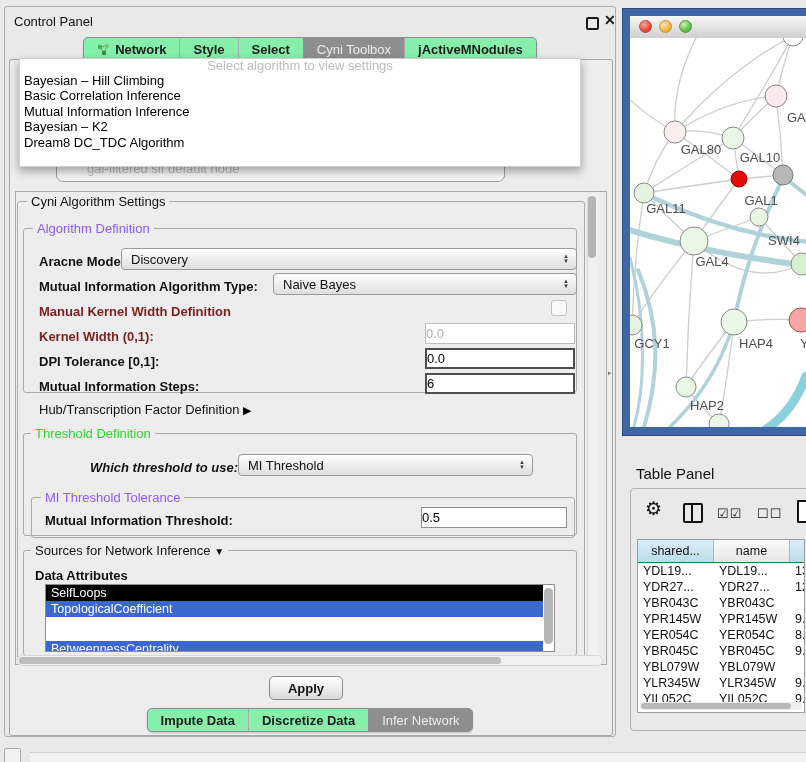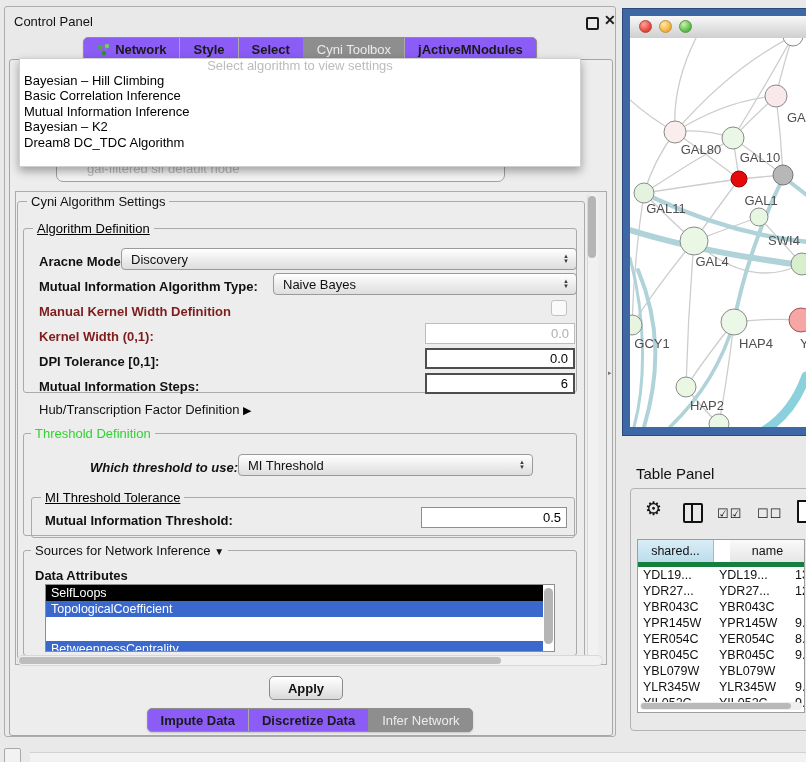--- a/index.html
+++ b/index.html
@@ -6,21 +6,21 @@
   body{width:806px;height:762px;position:relative;overflow:hidden;background:#E9E9E9;
        font-family:"Liberation Sans",sans-serif;-webkit-font-smoothing:antialiased;}
   
   .cp{position:absolute;left:4px;top:6px;width:612px;height:731px;border:1px solid #ADADAD;
       border-radius:3px;background:#E9E9E9;box-sizing:border-box;}
   .cp-title{position:absolute;left:9px;top:7px;font-size:13px;color:#111;}
   .cp-float{position:absolute;left:581px;top:10px;width:9px;height:9px;border:2px solid #1A1A1A;border-radius:2px;}
   .cp-close{position:absolute;left:599px;top:5px;font-size:14px;font-weight:bold;color:#1A1A1A;}
   
   .tabs-row{position:absolute;top:30px;left:0;width:100%;display:flex;justify-content:center;z-index:6;}
-  .tabbar{display:flex;border:1px solid #8E8E8E;border-radius:5px;overflow:hidden;background:#8b5cf6;
+  .tabbar{display:flex;border:1px solid #8E8E8E;border-radius:5px;overflow:hidden;background:#86efac;
           height:22px;box-shadow:0 1px 2px rgba(0,0,0,.18);}
   .tab{display:flex;align-items:center;gap:5px;padding:0 13px;font-size:13px;font-weight:bold;color:#1A1A1A;
        border-left:1px solid #ABABAB;white-space:nowrap;}
   .tab:first-child{border-left:none;}
   .tab.sel{background:#8E8E8E;color:#ECECEC;font-weight:normal;border-left-color:#8E8E8E;}
   
   .content{position:absolute;left:4px;top:52px;width:604px;height:677px;border:1px solid #A6A6A6;
            border-radius:3px;background:#EDEDED;box-sizing:border-box;}
   
   .algo-pop{position:absolute;left:14px;top:51px;width:560px;height:107px;background:#FFFFFF;
@@ -29,29 +29,29 @@
   .algo-item{font-size:13px;color:#000;height:15.4px;line-height:15.4px;padding-left:4px;white-space:nowrap;}
   .algo-item.bold{font-weight:bold;}
   .bg-combo{position:absolute;left:51px;top:146px;width:449px;height:29px;border:1px solid #A0A0A0;
             border-radius:7px;background:#F4F4F4;z-index:5;color:#B8B8B8;font-size:13px;line-height:29px;
             padding-left:30px;box-sizing:border-box;white-space:nowrap;overflow:hidden;}
   
   .settings-vp{position:absolute;left:10px;top:184px;width:592px;height:474px;border:1px solid #ABABAB;
                background:#EDEDED;box-sizing:border-box;z-index:1;}
   .grp{position:absolute;border:1px solid #ABABAB;border-radius:3px;z-index:2;}
   .grp-title{position:absolute;font-size:13px;background:#EDEDED;padding:0 4px;white-space:nowrap;z-index:3;}
-  .t-blue{color:#000000;text-decoration:underline;}.t-green{color:#2FD42F;text-align:center;}.t-dark{color:#111;}
+  .t-blue{color:#8b5cf6;}.t-green{color:#2FD42F;text-align:center;}.t-dark{color:#111;}
   .lb{position:absolute;font-size:13px;font-weight:bold;color:#111;white-space:nowrap;z-index:3;}
   .lb.gray{color:#7f1d1d;}
   .combo{position:absolute;background:linear-gradient(#FFFFFF,#ECECEC 55%,#DEDEDE);border:1px solid #9A9A9A;
          border-radius:4px;font-size:13px;color:#111;box-sizing:border-box;z-index:3;
          display:flex;align-items:center;padding-left:9px;}
   .stepper{position:absolute;right:7px;top:50%;transform:translateY(-50%);font-size:6px;line-height:5px;
            color:#3A3A3A;text-align:center;}
-  .fld{position:absolute;background:#FFF;font-size:13px;text-align:right;padding-right:5px;
+  .fld{position:absolute;background:#FFF;font-size:13px;padding-right:5px;
        box-sizing:border-box;z-index:3;line-height:19px;}
   .fld.dis{border:1px solid #BDBDBD;color:#B0B0B0;}
   .fld.en{border:2px solid #4E4E4E;color:#000;line-height:17px;}
   .fld.mid{border:1px solid #8E8E8E;color:#000;}
   .chk{position:absolute;width:14px;height:14px;border:1px solid #C2C2C2;border-radius:3px;background:#FAFAFA;z-index:3;}
   .arrow-r{font-size:11px;color:#000;}
   .attr-list{position:absolute;left:40px;top:577px;width:510px;height:68px;background:#FFF;
              border:1px solid #8E8E8E;z-index:3;overflow:hidden;box-sizing:border-box;}
   .attr-item{height:16px;line-height:16px;font-size:12.5px;color:#FFF;width:497px;padding-left:5px;
              box-sizing:border-box;white-space:nowrap;}
@@ -80,21 +80,21 @@
   .tp-title{position:absolute;left:636px;top:465px;font-size:15px;color:#111;}
   .tp{position:absolute;left:630px;top:488px;width:180px;height:243px;border:1px solid #B3B3B3;border-radius:4px;
       background:#E9E9E9;box-sizing:border-box;overflow:hidden;}
   .tp-gear{position:absolute;left:14px;top:8px;font-size:19px;color:#111;}
   .tp-cols{position:absolute;left:52px;top:14px;width:16px;height:16px;border:2px solid #111;border-radius:2px;}
   .tp-cols:after{content:"";position:absolute;left:6px;top:0;width:2px;height:16px;background:#111;}
   .tp-chk{position:absolute;top:17px;font-size:13px;color:#111;letter-spacing:1px;}
   .tp-doc{position:absolute;left:166px;top:11px;width:14px;height:19px;border:2px solid #111;border-radius:1px;background:#FFF;}
   .grid{position:absolute;left:6px;top:50px;width:168px;height:174px;background:#FFF;border:1px solid #9E9E9E;
         box-sizing:border-box;overflow:hidden;}
-  .grid-head{display:flex;height:22px;border-bottom:5px solid #15803d;gap:16px;}
+  .grid-head{display:flex;height:22px;border-bottom:1px solid #15803d;}
   .gh-cell{height:22px;line-height:22px;font-size:12.5px;color:#111;text-align:center;
            border-right:1px solid #B5B5B5;box-sizing:border-box;flex:none;
            background:linear-gradient(#FAFAFA,#E6E6E6);overflow:hidden;white-space:nowrap;}
   .gh-cell.hl{background:linear-gradient(#D9EDF7,#BCDDEB);}
   .grid-body{height:140px;overflow:hidden;}
   .g-row{display:flex;height:16px;}
   .g-cell{height:16px;line-height:16px;font-size:12.5px;color:#111;padding-left:5px;flex:none;
           box-sizing:border-box;white-space:nowrap;overflow:hidden;}
   .grid-hsb{position:absolute;left:2px;bottom:2px;width:162px;height:8px;background:#EFEFEF;border-radius:4px;}
   .grid-hsb-thumb{position:absolute;left:1px;top:1px;width:150px;height:6px;background:#B9B9B9;border-radius:3px;}

